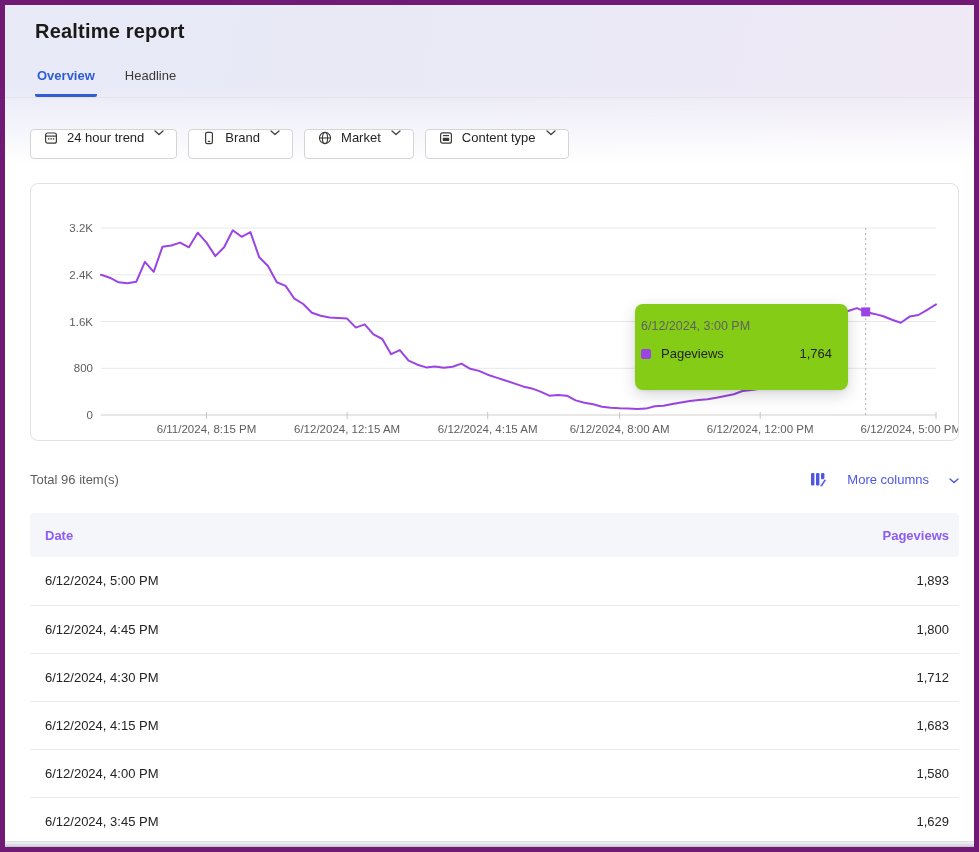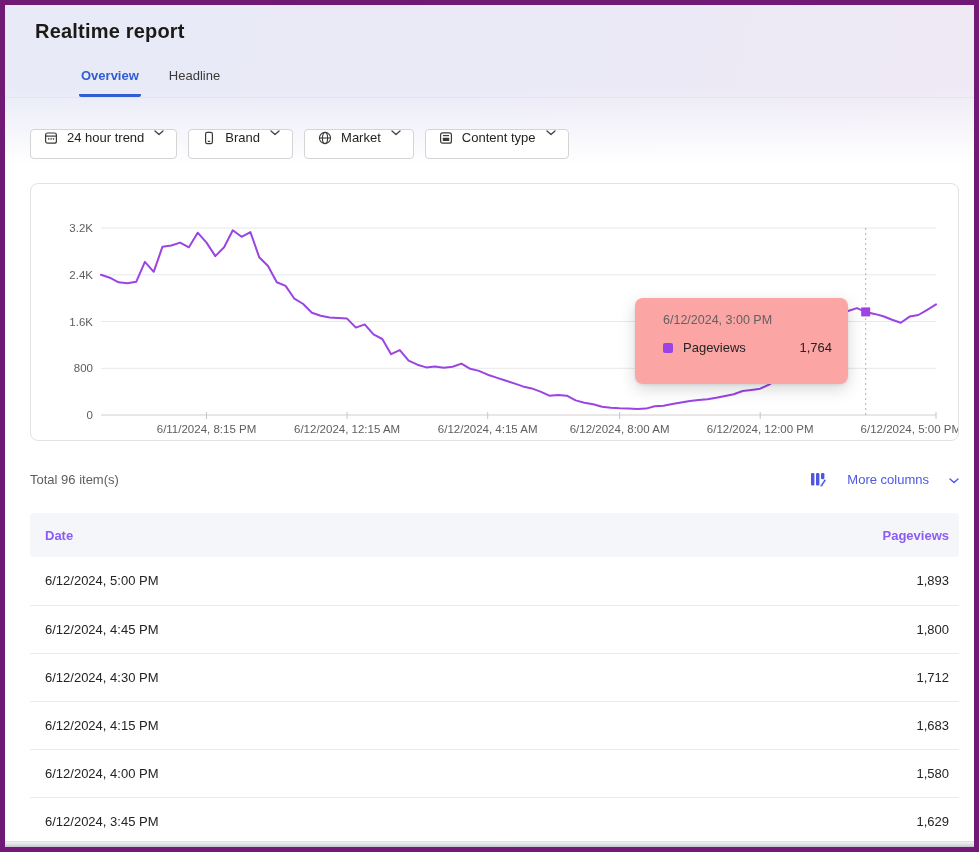--- a/index.html
+++ b/index.html
@@ -19,42 +19,42 @@
   .page-title{
     position:absolute; left:30px; top:15px; z-index:2;
     font-size:20px; font-weight:700; color:#1b1a19; letter-spacing:.2px;
   }
   .tabs-divider{ position:absolute; left:0; top:92px; width:100%; height:1px; background:#e4e4ea; z-index:1; }
   .tabs{ position:absolute; left:30px; top:63px; display:flex; gap:26px; z-index:2; }
   .tab{
     background:none; border:none; font-family:inherit; font-size:13px; color:#3b3a39;
     padding:0 2px 11px 2px; cursor:pointer; border-bottom:3px solid transparent; border-radius:0;
   }
-  .tab.active{ color:#2f5dd3; font-weight:600; border-bottom:3px solid #2f5dd3; border-radius:0 0 2px 2px;margin-left:44px; }
+  .tab.active{ color:#2f5dd3; font-weight:600; border-bottom:3px solid #2f5dd3; border-radius:0 0 2px 2px; }
 
   .filters{ position:absolute; left:25px; top:124px; display:flex; gap:11px; z-index:2; }
   .filter-btn{
     display:inline-flex; align-items:flex-start; gap:8px; height:30px; padding:0 12px;
     background:#fff; border:1px solid #d4d4d4; border-radius:4px;
     font-family:Liberation Sans, sans-serif; font-size:13px; color:#242424; cursor:pointer;
   }
   .filter-btn .f-icon{ display:inline-flex; width:16px; height:16px; color:#3b3a39; }
   .filter-btn .chev{ display:inline-flex; color:#424242; margin-left:2px; }
 
   .chart-card{
     position:absolute; left:25px; top:178px; width:929px; height:258px; z-index:2;
     background:#fff; border:1px solid #e2e2e2; border-radius:8px;
   }
   .chart-card svg{ display:block; }
   .axis-text{ font-family:"Liberation Sans","DejaVu Sans",sans-serif; font-size:11.5px; fill:#605e5c; }
 
   .chart-tooltip{
-    position:absolute; left:604px; top:114px; width:213px; height:86px; z-index:5;
-    background:#fca5a5; border-radius:8px; box-shadow:0 5px 16px rgba(0,0,0,.16), 0 1px 3px rgba(0,0,0,.08);
-    padding:15px 16px 0 28px;
+    position:absolute; left:604px; top:120px; width:213px; height:86px; z-index:5;
+    background:#84cc16; border-radius:8px; box-shadow:0 5px 16px rgba(0,0,0,.16), 0 1px 3px rgba(0,0,0,.08);
+    padding:15px 16px 0 6px;
   }
   .tt-date{ font-size:12.5px; color:#616161; }
   .tt-row{ display:flex; align-items:center; margin-top:13px; font-size:13px; color:#242424; }
   .tt-swatch{ width:10px; height:10px; border-radius:2px; margin-right:10px; background:#9b44e3; }
   .tt-value{ margin-left:auto; }
 
   .table-bar{
     position:absolute; left:25px; top:466px; width:929px; z-index:2;
     display:flex; align-items:center; justify-content:space-between;
   }

